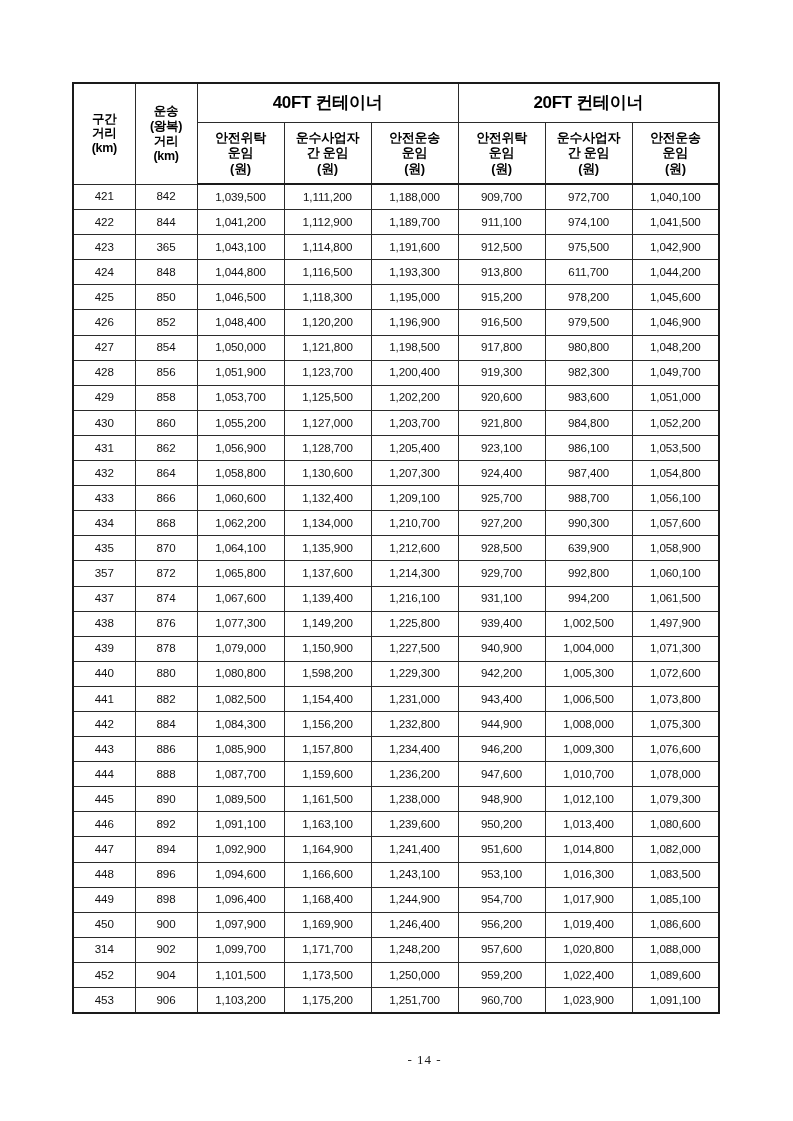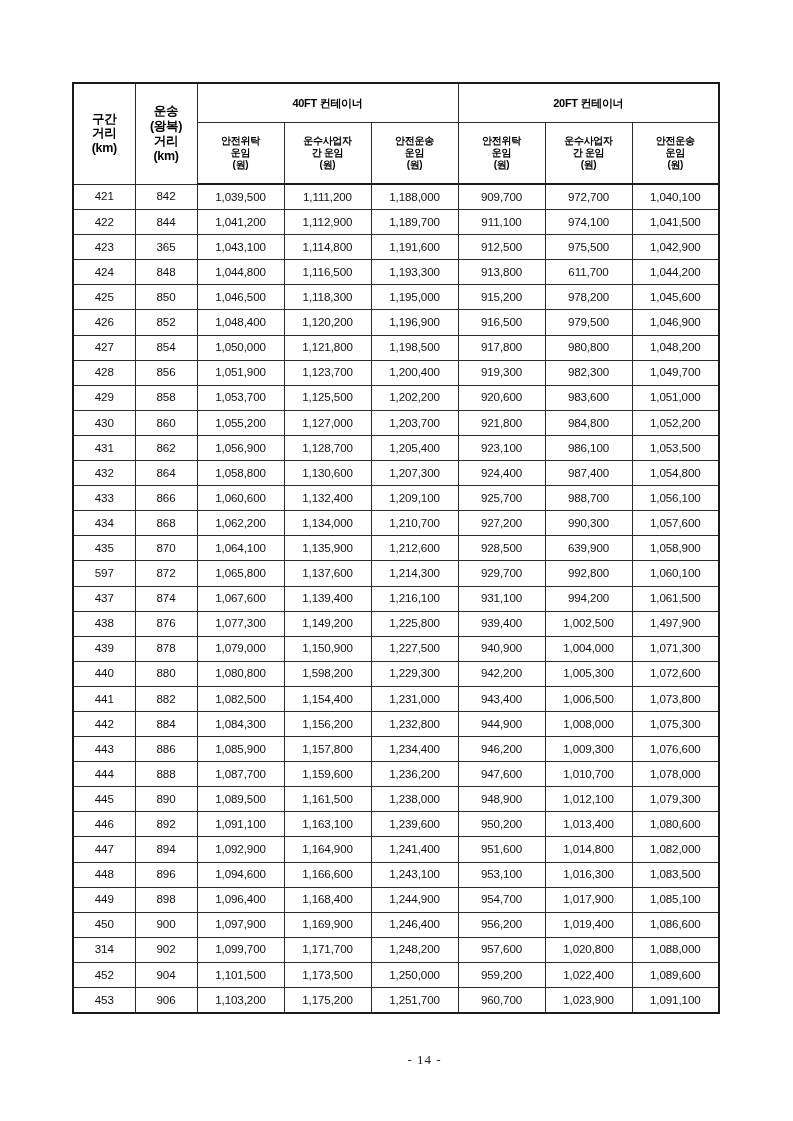--- a/index.html
+++ b/index.html
@@ -57,25 +57,25 @@
     line-height: 1.18;
     letter-spacing: -0.3px;
     padding: 3px 1px;
   }
 
   thead tr.hdr-top th.corner-cell {
     height: 98px;
   }
   thead tr.hdr-top th.group-cell {
     height: 38px;
-    font-size: 11px;
+    font-size: 17px;
   }
   thead tr.hdr-sub th {
     height: 60px;
-    font-size: 10px;
+    font-size: 13px;
   }
 
   thead th.thick-bottom {
     border-bottom: 2px solid #1a1a1a;
   }
 
   tbody td {
     height: 24.1px;
     font-size: 11.6px;
     line-height: 1.1;
@@ -321,21 +321,21 @@
             <td>435</td>
             <td>870</td>
             <td class="grp-divider">1,064,100</td>
             <td>1,135,900</td>
             <td>1,212,600</td>
             <td class="grp-divider">928,500</td>
             <td>639,900</td>
             <td>1,058,900</td>
           </tr>
           <tr>
-            <td>597</td>
+            <td>357</td>
             <td>872</td>
             <td class="grp-divider">1,065,800</td>
             <td>1,137,600</td>
             <td>1,214,300</td>
             <td class="grp-divider">929,700</td>
             <td>992,800</td>
             <td>1,060,100</td>
           </tr>
           <tr>
             <td>437</td>

